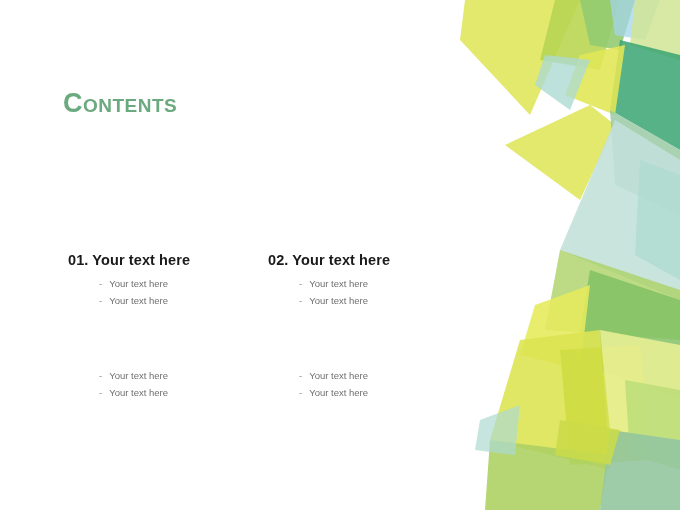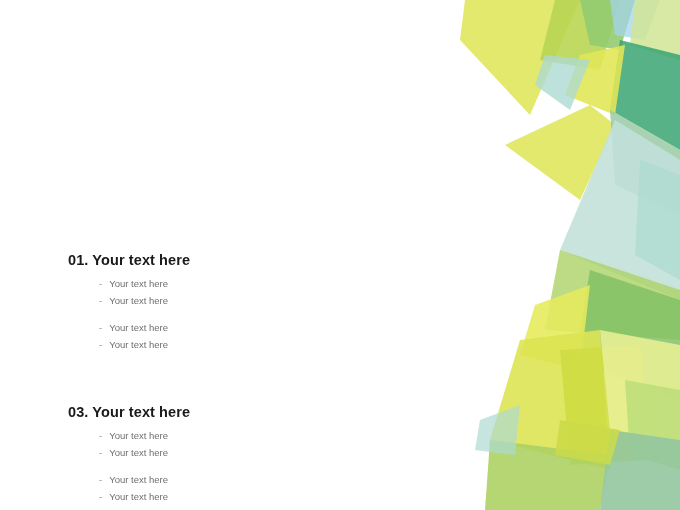--- a/index.html
+++ b/index.html
@@ -51,21 +51,20 @@
 
   
   .contents-grid {
     position: absolute;
     left: 68px;
     top: 252px;
     width: 400px;
   }
   .contents-row {
     display: flex;
-    flex-direction: column;
   }
   .contents-row.row-bottom {
     margin-top: 48px;
   }
   .contents-item {
     width: 212px;
   }
   .item-heading {
     font-size: 14.5px;
     font-weight: bold;
@@ -128,58 +127,59 @@
 
         <polygon points="30,440 150,455 140,510 25,510" fill="#a8cf5c" opacity="0.9"></polygon>
         <polygon points="150,430 220,440 220,510 140,510" fill="#8fc49a" opacity="0.9"></polygon>
         <polygon points="100,420 160,430 150,465 95,455" fill="#c9d93f" opacity="0.85"></polygon>
 
         <polygon points="20,420 60,405 55,455 15,450" fill="#a9d8cf" opacity="0.7"></polygon>
       </g>
     </svg>
   </div>
 
+  <div class="slide-title">Contents</div>
 
   <div class="contents-grid">
 
     <div class="contents-row row-top">
 
       <div class="contents-item">
         <div class="item-heading">01. Your text here</div>
         <ul class="item-bullets">
           <li>
             <span class="bullet-dash">-</span>
             <span>Your text here</span>
           </li>
           <li>
             <span class="bullet-dash">-</span>
             <span>Your text here</span>
           </li>
         </ul>
       </div>
 
       <div class="contents-item">
+        <div class="item-heading">02. Your text here</div>
         <ul class="item-bullets">
           <li>
             <span class="bullet-dash">-</span>
             <span>Your text here</span>
           </li>
           <li>
             <span class="bullet-dash">-</span>
             <span>Your text here</span>
           </li>
         </ul>
       </div>
 
     </div>
 
     <div class="contents-row row-bottom">
 
       <div class="contents-item">
-        <div class="item-heading">03. Your text here</div>
         <ul class="item-bullets">
           <li>
             <span class="bullet-dash">-</span>
             <span>Your text here</span>
           </li>
           <li>
             <span class="bullet-dash">-</span>
             <span>Your text here</span>
           </li>
         </ul>

